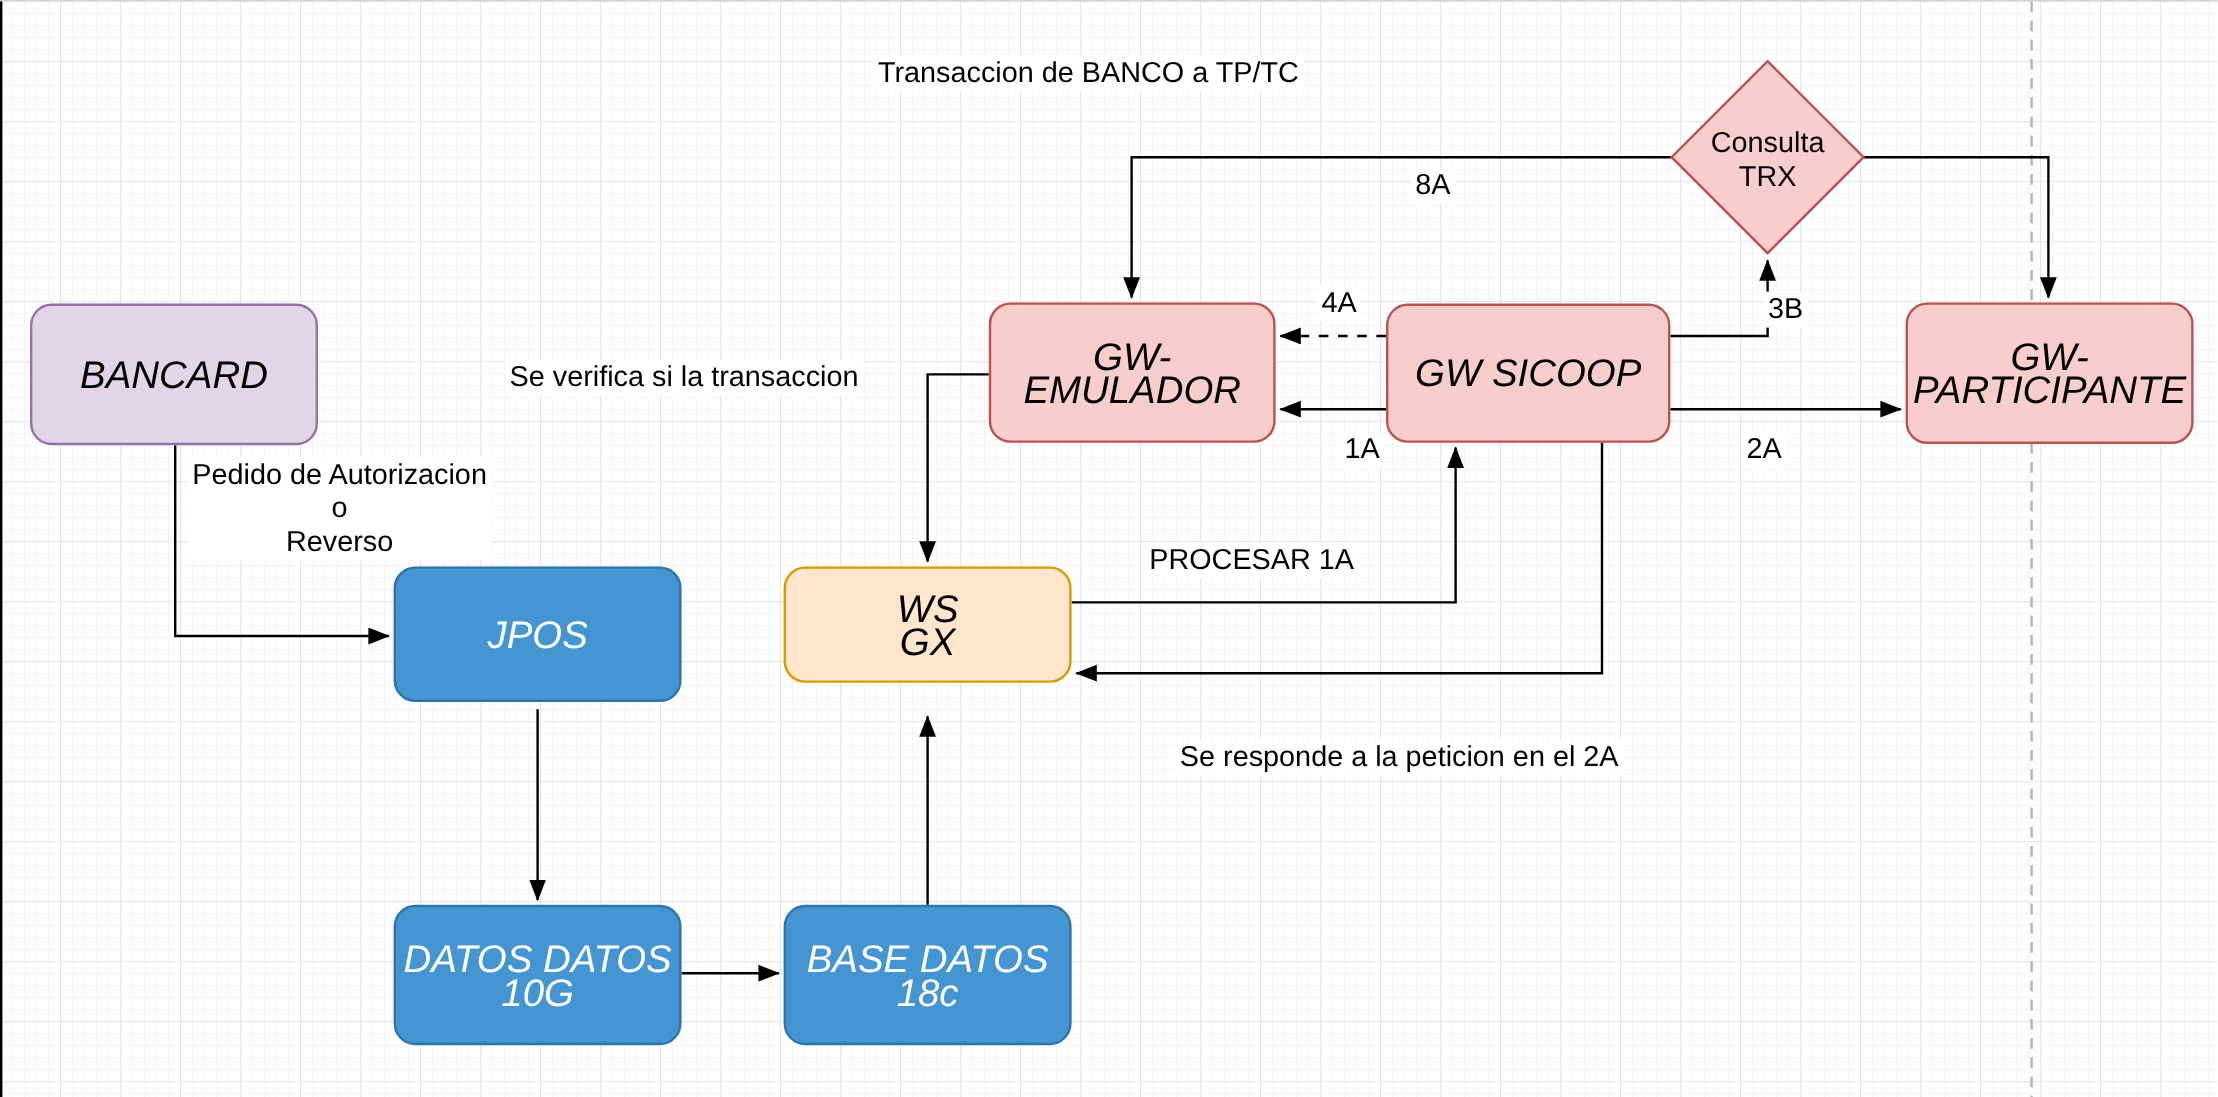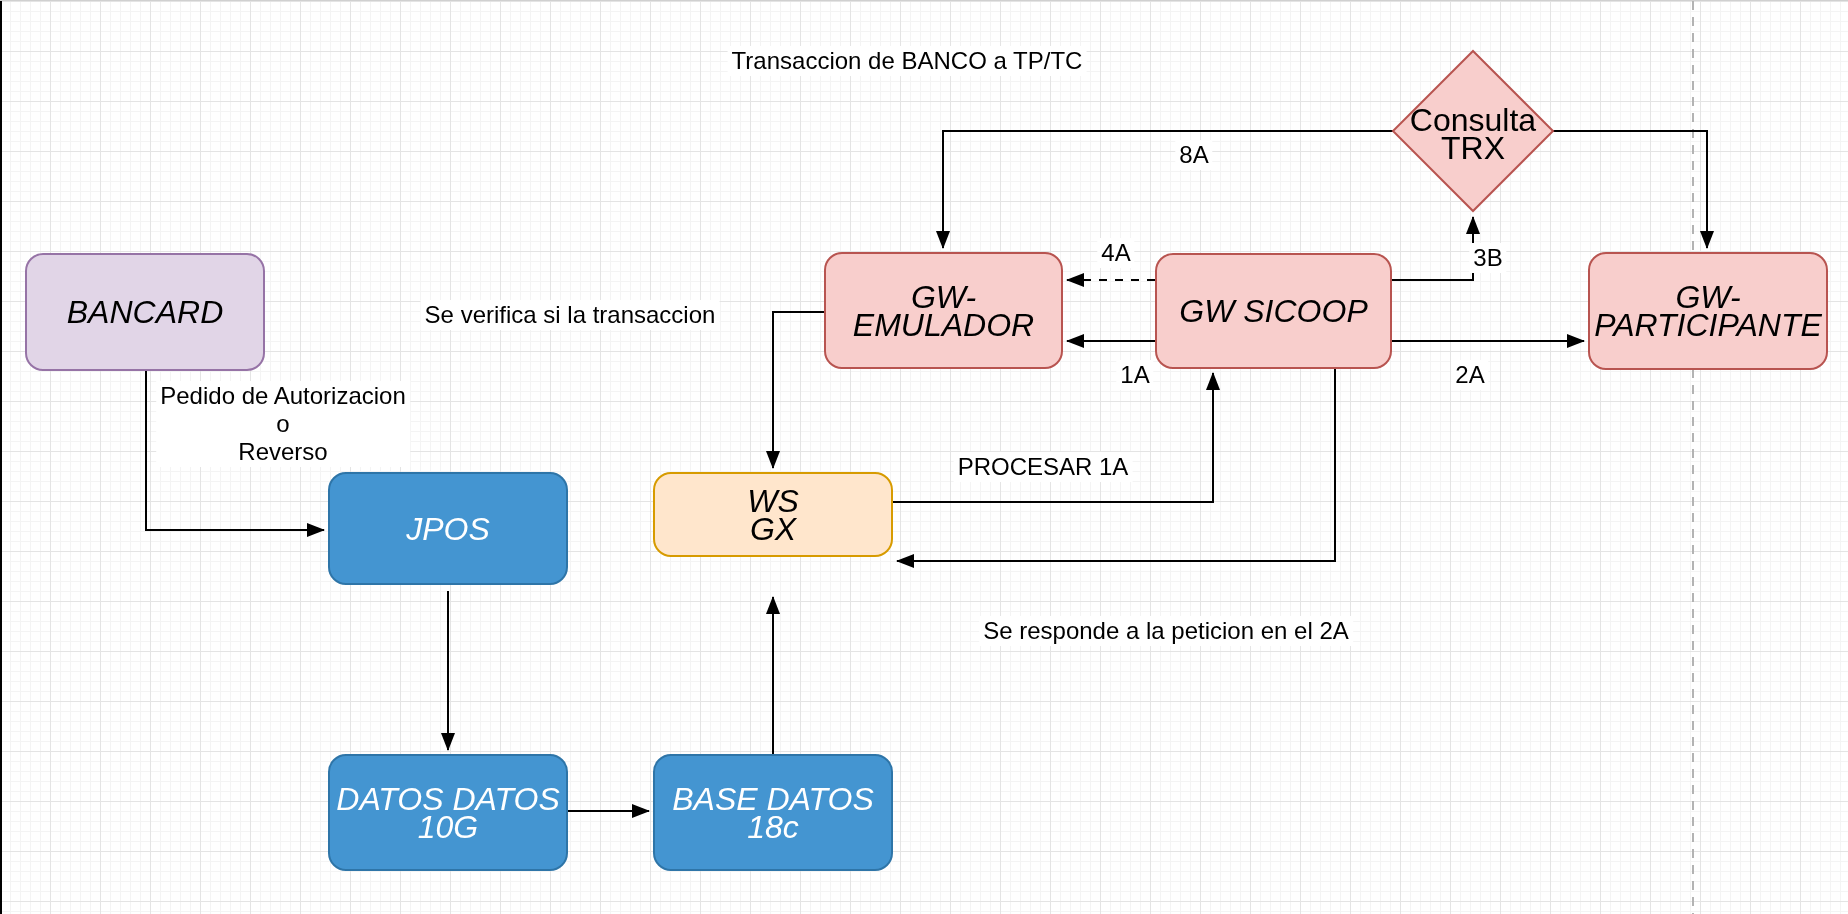--- a/index.html
+++ b/index.html
@@ -25,21 +25,21 @@
   .node.pink{background:#F8CECC;border-color:#B85450;}
   .node.orange{background:#FFE6CC;border-color:#D79B00;}
   .node.blue{background:#4495D1;border-color:#2E75A8;color:#ffffff;}
   .lbl{
     position:absolute;transform:translate(-50%,-50%);
     font-size:24px;line-height:28px;text-align:center;color:#000;
     background:#ffffff;padding:1px 4px;white-space:nowrap;
   }
   .diamond-label{
     position:absolute;transform:translate(-50%,-50%);
-    font-size:32px;line-height:28px;text-align:center;color:#000;background:transparent;
+    font-size:24px;line-height:28px;text-align:center;color:#000;background:transparent;
   }
   #canvas-left-border{position:absolute;left:0;top:0;width:2px;height:914px;background:#000;}
 </style>
 </head>
 <body>
 
 <div id="canvas">
 
   <svg id="edge-layer" viewBox="0 0 1848 914" xmlns="http://www.w3.org/2000/svg">
     <defs>
@@ -90,21 +90,21 @@
   </div>
 
   <div class="node blue" style="left:328px;top:753px;width:240px;height:117px;">
     <span>DATOS DATOS 10G</span>
   </div>
 
   <div class="node blue" style="left:653px;top:753px;width:240px;height:117px;">
     <span>BASE DATOS 18c</span>
   </div>
 
-  <div class="node orange" style="left:653px;top:471px;width:240px;height:85px;">
+  <div class="node orange" style="left:653px;top:471px;width:240px;height:97px;">
     <span>WS</span>
     <span>GX</span>
   </div>
 
   <div class="node pink" style="left:824px;top:251px;width:239px;height:117px;">
     <span>GW-EMULADOR</span>
   </div>
 
   <div class="node pink" style="left:1155px;top:252px;width:237px;height:116px;">
     <span>GW SICOOP</span>

